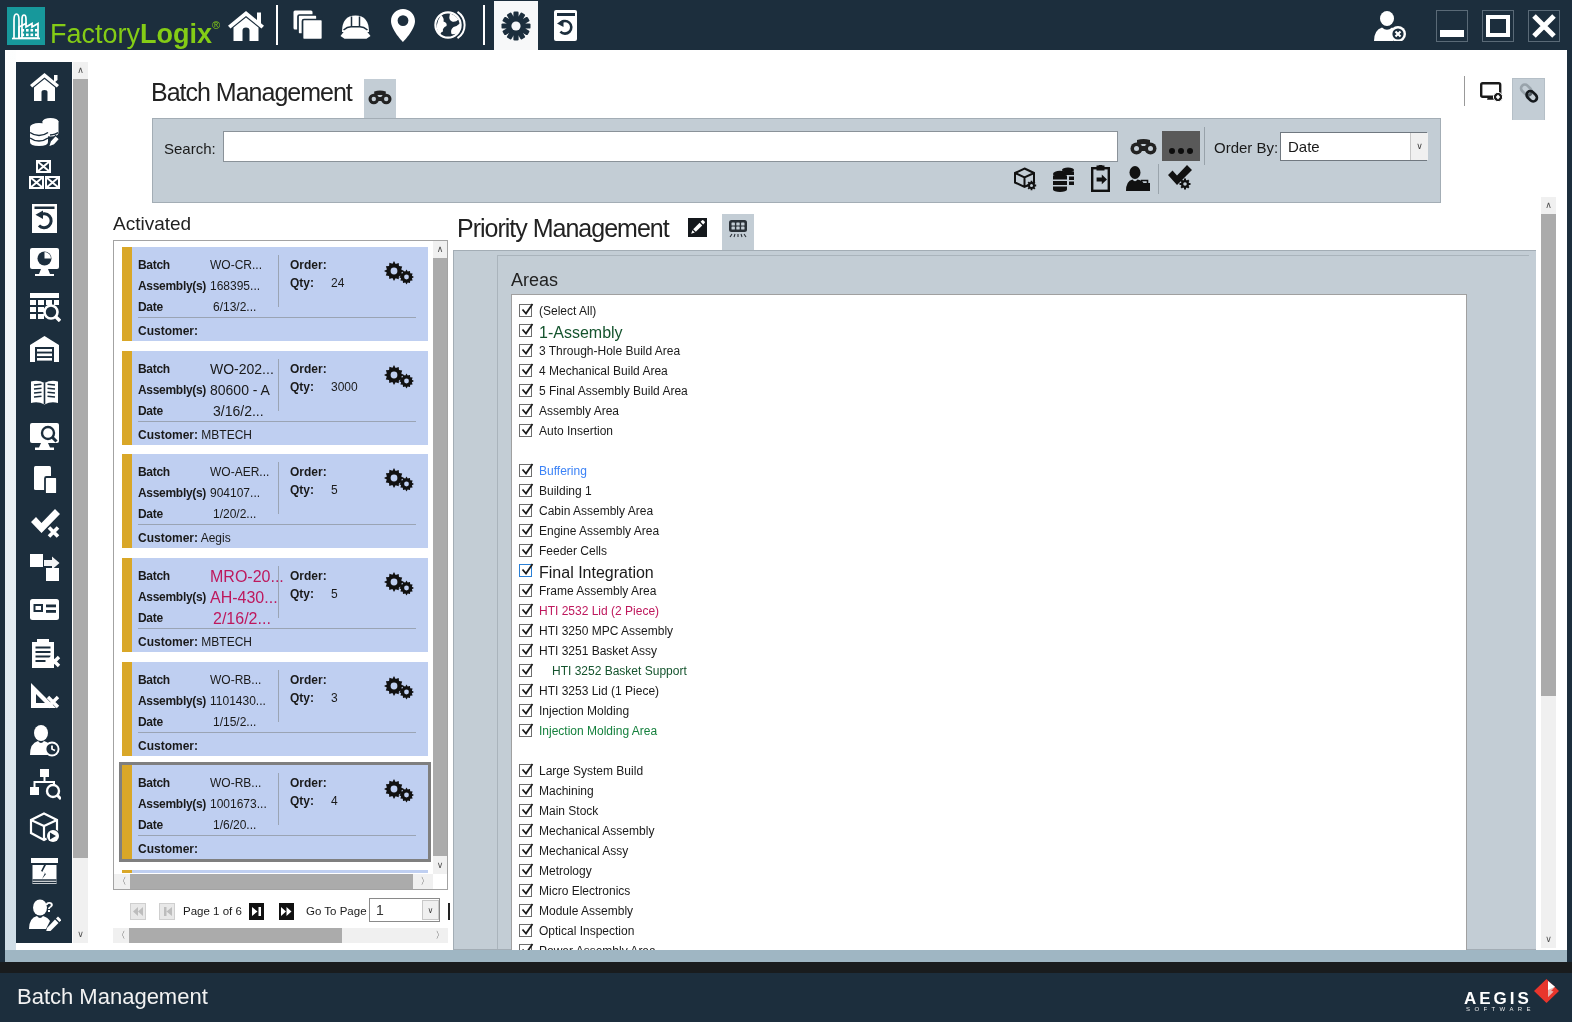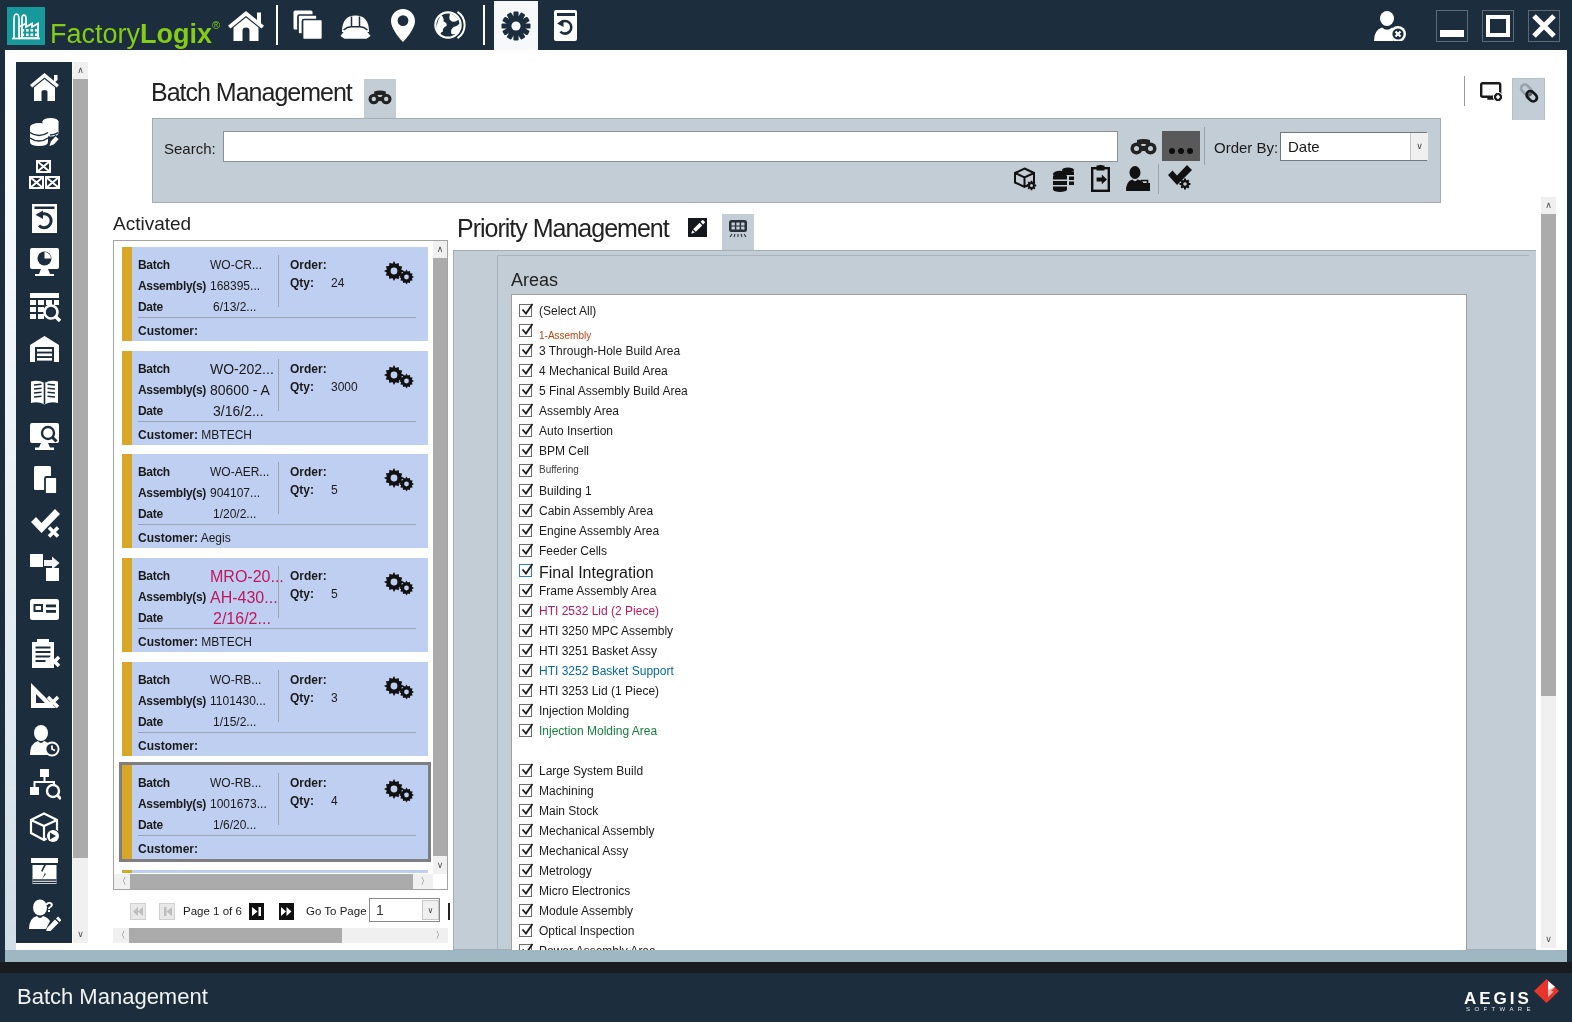--- a/index.html
+++ b/index.html
@@ -586,21 +586,21 @@
 <svg class="abs" style="left:1px;top:0px" width="15" height="15" viewBox="0 0 15 15">
           <path fill="none" stroke="#1a1a1a" stroke-width="1.8" d="M2.5 7.5 L6 11.5 L12.5 2"></path>
         </svg>
 <div class="abs" style="left:20px;top:2px;font-size:12px;color:#1a1a1a">(Select All)</div>
 </div>
       <div class="abs" style="left:7px;top:27px;width:600px;height:20px">
 <div class="abs" style="left:0;top:2px;width:13px;height:13px;background:#fff;border:1px solid #6e6e6e"></div>
 <svg class="abs" style="left:1px;top:0px" width="15" height="15" viewBox="0 0 15 15">
           <path fill="none" stroke="#1a1a1a" stroke-width="1.8" d="M2.5 7.5 L6 11.5 L12.5 2"></path>
         </svg>
-<div class="abs" style="left:20px;top:8px;font-size:10px;color:#c2410c">1-Assembly</div>
+<div class="abs" style="left:20px;top:2px;font-size:16px;color:#14532d">1-Assembly</div>
 </div>
       <div class="abs" style="left:7px;top:47px;width:600px;height:20px">
 <div class="abs" style="left:0;top:2px;width:13px;height:13px;background:#fff;border:1px solid #6e6e6e"></div>
 <svg class="abs" style="left:1px;top:0px" width="15" height="15" viewBox="0 0 15 15">
           <path fill="none" stroke="#1a1a1a" stroke-width="1.8" d="M2.5 7.5 L6 11.5 L12.5 2"></path>
         </svg>
 <div class="abs" style="left:20px;top:2px;font-size:12px;color:#1a1a1a">3 Through-Hole Build Area</div>
 </div>
       <div class="abs" style="left:7px;top:67px;width:600px;height:20px">
 <div class="abs" style="left:0;top:2px;width:13px;height:13px;background:#fff;border:1px solid #6e6e6e"></div>
@@ -623,33 +623,26 @@
         </svg>
 <div class="abs" style="left:20px;top:2px;font-size:12px;color:#1a1a1a">Assembly Area</div>
 </div>
       <div class="abs" style="left:7px;top:127px;width:600px;height:20px">
 <div class="abs" style="left:0;top:2px;width:13px;height:13px;background:#fff;border:1px solid #6e6e6e"></div>
 <svg class="abs" style="left:1px;top:0px" width="15" height="15" viewBox="0 0 15 15">
           <path fill="none" stroke="#1a1a1a" stroke-width="1.8" d="M2.5 7.5 L6 11.5 L12.5 2"></path>
         </svg>
 <div class="abs" style="left:20px;top:2px;font-size:12px;color:#1a1a1a">Auto Insertion</div>
 </div>
-      <div class="abs" style="left:7px;top:147px;width:600px;height:20px">
-<div class="abs" style="left:0;top:2px;width:13px;height:13px;background:#fff;border:1px solid #6e6e6e"></div>
-<svg class="abs" style="left:1px;top:0px" width="15" height="15" viewBox="0 0 15 15">
-          <path fill="none" stroke="#1a1a1a" stroke-width="1.8" d="M2.5 7.5 L6 11.5 L12.5 2"></path>
-        </svg>
-<div class="abs" style="left:20px;top:2px;font-size:12px;color:#1a1a1a">BPM Cell</div>
-</div>
       <div class="abs" style="left:7px;top:167px;width:600px;height:20px">
 <div class="abs" style="left:0;top:2px;width:13px;height:13px;background:#fff;border:1px solid #6e6e6e"></div>
 <svg class="abs" style="left:1px;top:0px" width="15" height="15" viewBox="0 0 15 15">
           <path fill="none" stroke="#1a1a1a" stroke-width="1.8" d="M2.5 7.5 L6 11.5 L12.5 2"></path>
         </svg>
-<div class="abs" style="left:20px;top:2px;font-size:10px;color:#404040">Buffering</div>
+<div class="abs" style="left:20px;top:2px;font-size:12px;color:#3b82f6">Buffering</div>
 </div>
       <div class="abs" style="left:7px;top:187px;width:600px;height:20px">
 <div class="abs" style="left:0;top:2px;width:13px;height:13px;background:#fff;border:1px solid #6e6e6e"></div>
 <svg class="abs" style="left:1px;top:0px" width="15" height="15" viewBox="0 0 15 15">
           <path fill="none" stroke="#1a1a1a" stroke-width="1.8" d="M2.5 7.5 L6 11.5 L12.5 2"></path>
         </svg>
 <div class="abs" style="left:20px;top:2px;font-size:12px;color:#1a1a1a">Building 1</div>
 </div>
       <div class="abs" style="left:7px;top:207px;width:600px;height:20px">
 <div class="abs" style="left:0;top:2px;width:13px;height:13px;background:#fff;border:1px solid #6e6e6e"></div>
@@ -705,21 +698,21 @@
 <svg class="abs" style="left:1px;top:0px" width="15" height="15" viewBox="0 0 15 15">
           <path fill="none" stroke="#1a1a1a" stroke-width="1.8" d="M2.5 7.5 L6 11.5 L12.5 2"></path>
         </svg>
 <div class="abs" style="left:20px;top:2px;font-size:12px;color:#1a1a1a">HTI 3251 Basket Assy</div>
 </div>
       <div class="abs" style="left:7px;top:367px;width:600px;height:20px">
 <div class="abs" style="left:0;top:2px;width:13px;height:13px;background:#fff;border:1px solid #6e6e6e"></div>
 <svg class="abs" style="left:1px;top:0px" width="15" height="15" viewBox="0 0 15 15">
           <path fill="none" stroke="#1a1a1a" stroke-width="1.8" d="M2.5 7.5 L6 11.5 L12.5 2"></path>
         </svg>
-<div class="abs" style="left:20px;top:2px;font-size:12px;color:#0369a1">HTI 3252 Basket Support</div>
+<div class="abs" style="left:33px;top:2px;font-size:12px;color:#14532d">HTI 3252 Basket Support</div>
 </div>
       <div class="abs" style="left:7px;top:387px;width:600px;height:20px">
 <div class="abs" style="left:0;top:2px;width:13px;height:13px;background:#fff;border:1px solid #6e6e6e"></div>
 <svg class="abs" style="left:1px;top:0px" width="15" height="15" viewBox="0 0 15 15">
           <path fill="none" stroke="#1a1a1a" stroke-width="1.8" d="M2.5 7.5 L6 11.5 L12.5 2"></path>
         </svg>
 <div class="abs" style="left:20px;top:2px;font-size:12px;color:#1a1a1a">HTI 3253 Lid (1 Piece)</div>
 </div>
       <div class="abs" style="left:7px;top:407px;width:600px;height:20px">
 <div class="abs" style="left:0;top:2px;width:13px;height:13px;background:#fff;border:1px solid #6e6e6e"></div>

